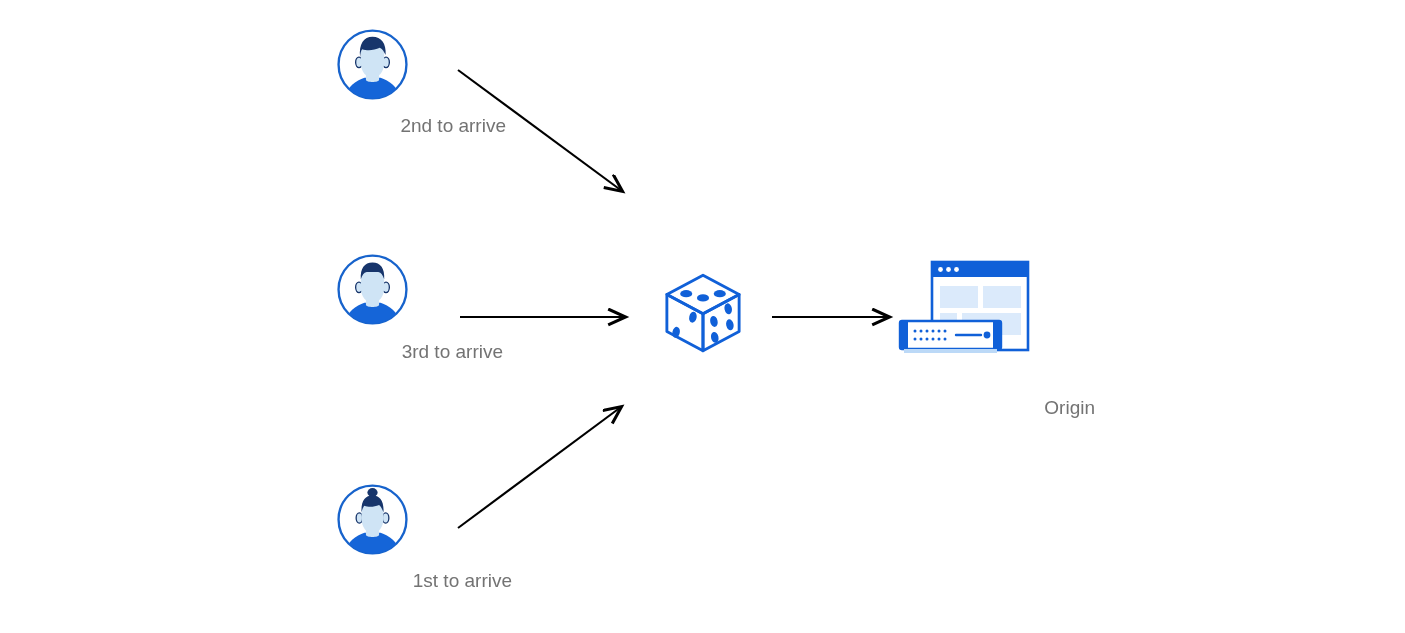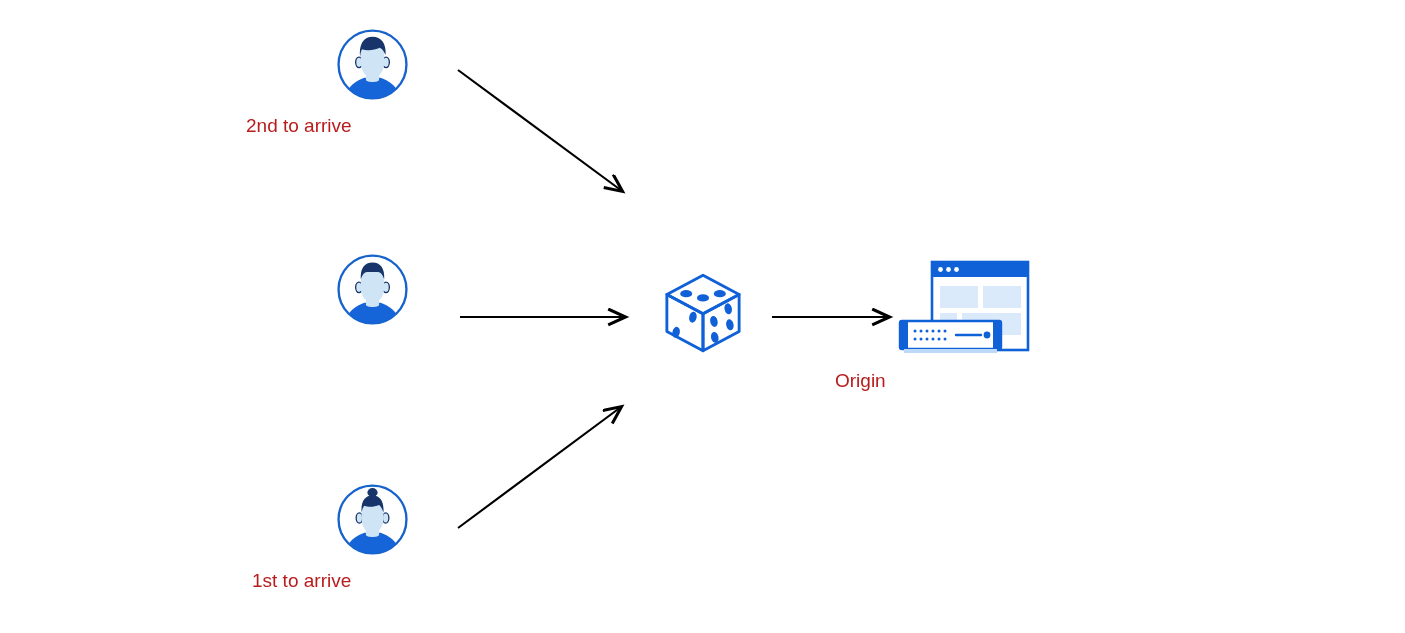--- a/index.html
+++ b/index.html
@@ -14,24 +14,24 @@
   #canvas {
     position: relative;
     width: 1405px;
     height: 633px;
     background: #ffffff;
     overflow: hidden;
   }
   .node-label {
     position: absolute;
     width: 260px;
-    text-align: left;
+    text-align: right;
     font-size: 19px;
     line-height: 24px;
-    color: #b91c1c;
+    color: #737373;
     font-family: "Liberation Sans", sans-serif;
     white-space: nowrap;
   }
   .arrow-layer {
     position: absolute;
     left: 0;
     top: 0;
     width: 1405px;
     height: 633px;
     pointer-events: none;
@@ -99,20 +99,21 @@
         <path d="M12,100 C13,81 27,72 39,68 L61,68 C73,72 87,81 88,100 Z" fill="#1565d8"></path>
         <path d="M41,56 L41,71 C41,75 59,75 59,71 L59,56 Z" fill="#cfe4f5"></path>
         <path d="M41,62 C46,68 54,68 59,62 L59,56 L41,56 Z" fill="#b9d6ef"></path>
         <ellipse cx="31.5" cy="47" rx="4.6" ry="7.2" fill="#cfe4f5" stroke="#17356b" stroke-width="1.8"></ellipse>
         <ellipse cx="68.5" cy="47" rx="4.6" ry="7.2" fill="#cfe4f5" stroke="#17356b" stroke-width="1.8"></ellipse>
         <path d="M34,37 C34,24 40,17 50,17 C60,17 66,24 66,37 L66,47 C66,60 59,68 50,68 C41,68 34,60 34,47 Z" fill="#cfe4f5"></path>
         <path d="M34,36 C33,21 39,13 50,13 C61,13 67,21 66,36 C64,30 62,27 58,26 L42,26 C38,27 36,30 34,36 Z" fill="#17356b"></path>
       </g>
     </svg>
   </div>
+  <div class="node-label" style="left:243px; top:340px;">3rd to arrive</div>
 
   <div class="avatar-wrap" style="left:336px; top:483px;">
     <svg width="73" height="73" viewBox="0 0 100 100" xmlns="http://www.w3.org/2000/svg">
       <circle cx="50" cy="50" r="46.5" fill="#ffffff" stroke="#1763cc" stroke-width="3.2"></circle>
       <clipPath id="clip1st">
           <circle cx="50" cy="50" r="46.5"></circle>
         </clipPath>
       <g clip-path="url(#clip1st)">
         <path d="M12,100 C13,81 27,72 39,68 L61,68 C73,72 87,81 88,100 Z" fill="#1565d8"></path>
         <path d="M41,56 L41,71 C41,75 59,75 59,71 L59,56 Z" fill="#cfe4f5"></path>
@@ -195,15 +196,15 @@
           <circle cx="34" cy="81" r="1.5"></circle>
             <circle cx="40" cy="81" r="1.5"></circle>
           <circle cx="46" cy="81" r="1.5"></circle>
             <circle cx="52" cy="81" r="1.5"></circle>
         </g>
         <line x1="63" y1="77" x2="88" y2="77" stroke="#1060d8" stroke-width="2.4" stroke-linecap="round"></line>
         <circle cx="94" cy="77" r="3.4" fill="#1060d8"></circle>
       </g>
     </svg>
   </div>
-  <div class="node-label" style="left:835px; top:369px;">Origin</div>
+  <div class="node-label" style="left:835px; top:396px;">Origin</div>
 
 </div>
 
 </body></html>

